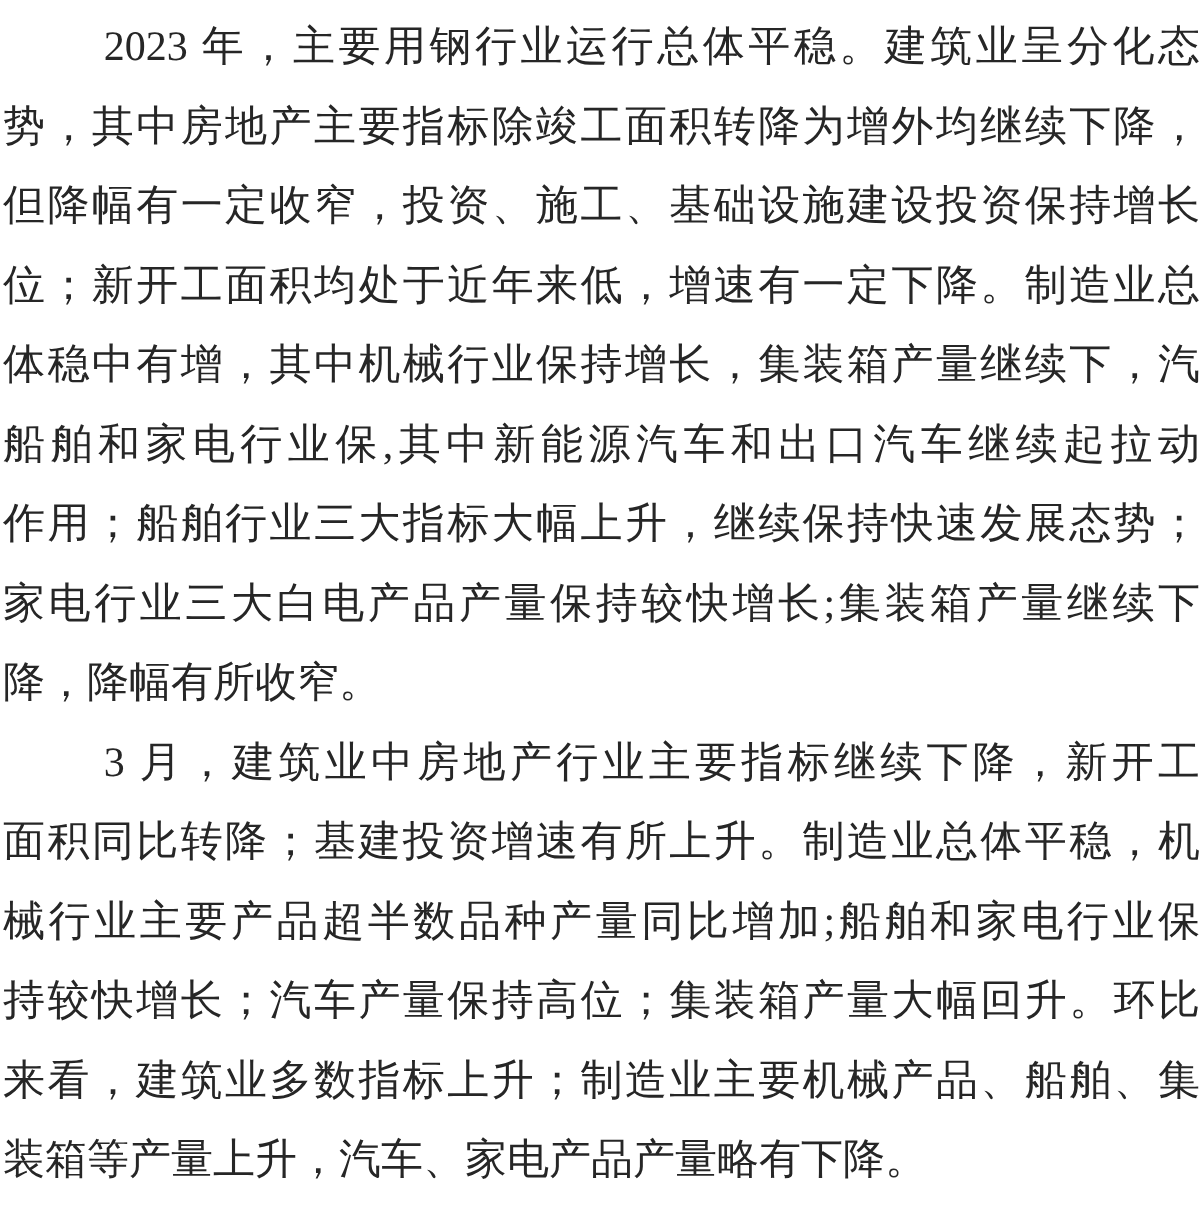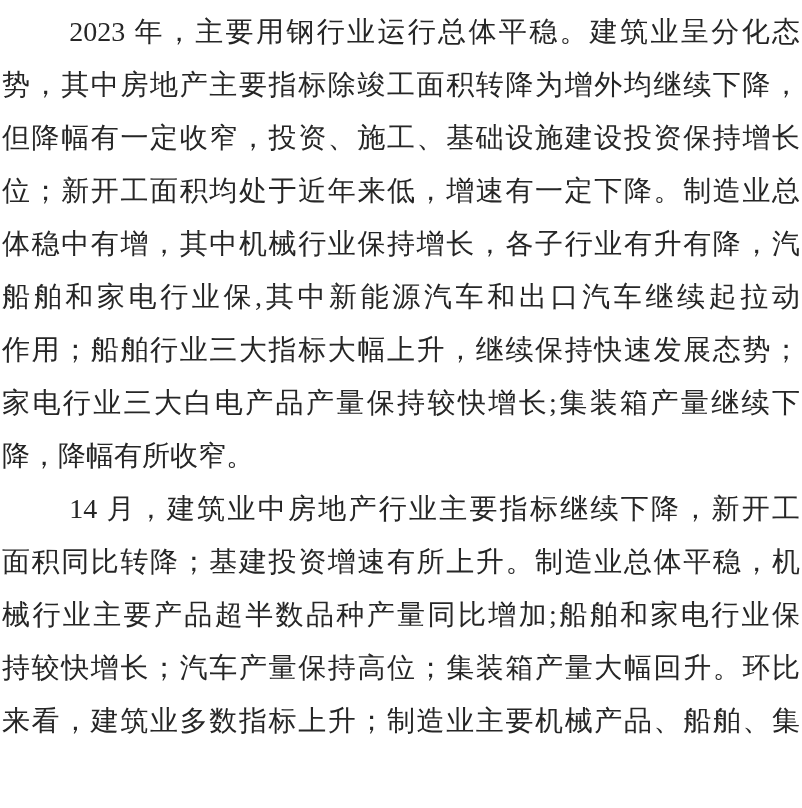--- a/index.html
+++ b/index.html
@@ -44,24 +44,25 @@
 </style>
 </head>
 <body>
 
 <div class="page">
   <div class="paragraphs" id="paragraphs" style="color: rgb(38, 38, 38);">
       <div class="line indent">2023 年，主要用钢行业运行总体平稳。建筑业呈分化态</div>
       <div class="line">势，其中房地产主要指标除竣工面积转降为增外均继续下降，</div>
       <div class="line">但降幅有一定收窄，投资、施工、基础设施建设投资保持增长</div>
       <div class="line">位；新开工面积均处于近年来低，增速有一定下降。制造业总</div>
-      <div class="line">体稳中有增，其中机械行业保持增长，各子行业有升有降，汽</div>
+      <div class="line">体稳中有增，其中机械行业保持增长，集装箱产量继续下，汽</div>
       <div class="line">船舶和家电行业保,其中新能源汽车和出口汽车继续起拉动</div>
       <div class="line">作用；船舶行业三大指标大幅上升，继续保持快速发展态势；</div>
       <div class="line">家电行业三大白电产品产量保持较快增长;集装箱产量继续下</div>
       <div class="line last">降，降幅有所收窄。</div>
-      <div class="line indent">14 月，建筑业中房地产行业主要指标继续下降，新开工</div>
+      <div class="line indent">3 月，建筑业中房地产行业主要指标继续下降，新开工</div>
       <div class="line">面积同比转降；基建投资增速有所上升。制造业总体平稳，机</div>
       <div class="line">械行业主要产品超半数品种产量同比增加;船舶和家电行业保</div>
       <div class="line">持较快增长；汽车产量保持高位；集装箱产量大幅回升。环比</div>
       <div class="line">来看，建筑业多数指标上升；制造业主要机械产品、船舶、集</div>
+      <div class="line last">装箱等产量上升，汽车、家电产品产量略有下降。</div>
     </div>
 </div>
 
 </body></html>

